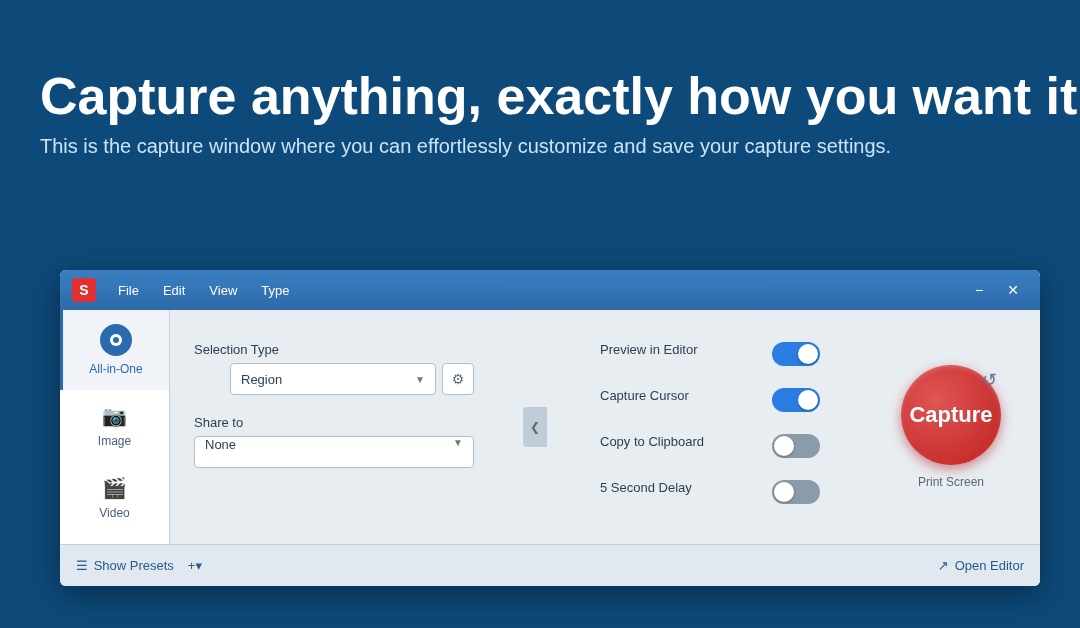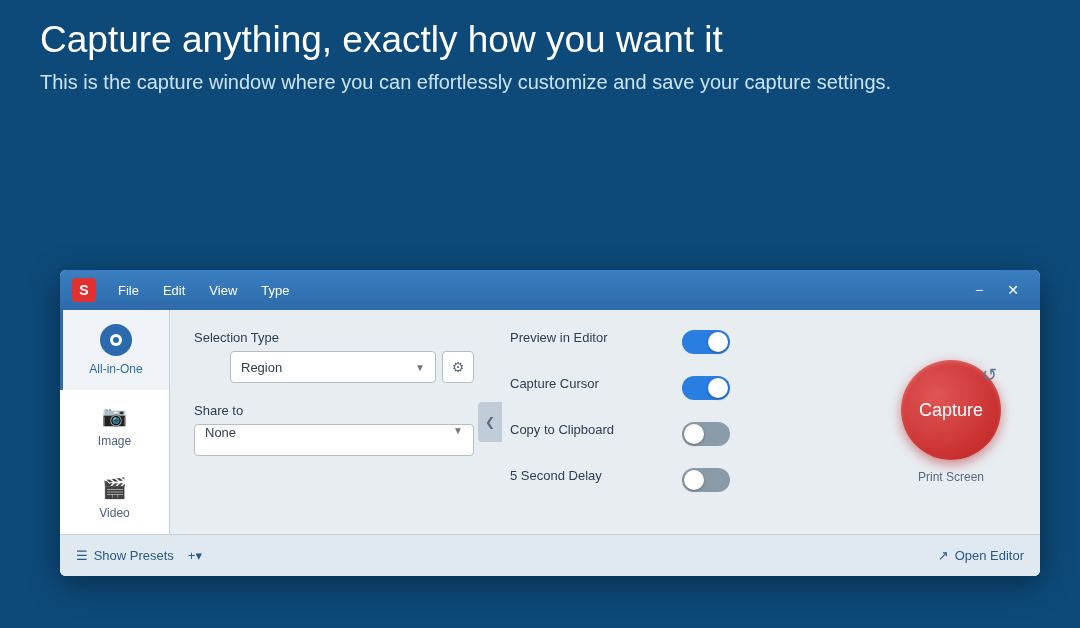--- a/index.html
+++ b/index.html
@@ -13,25 +13,26 @@
     }
 
     
     .bg-header {
       position: absolute;
       top: 0; left: 0; right: 0;
       padding: 20px 40px;
     }
 
     .main-title {
-      font-size: 37px;
-      font-weight: 400;
+      font-size: 52px;
+      font-weight: 700;
       color: #ffffff;
       line-height: 1.1;
       white-space: nowrap;
+      margin-top: 48px;
     }
 
     .subtitle {
       font-size: 20px;
       color: #cce3f5;
       margin-top: 10px;
     }
 
     
     .window {
@@ -154,23 +155,23 @@
       justify-content: center;
     }
 
     .sidebar-icon-circle svg {
       fill: white;
     }
 
     
     .main-panel {
       flex: 1;
-      padding: 20px 24px;
-      display: flex;
-      gap: 18px;
+      padding: 32px 24px;
+      display: flex;
+      gap: 63px;
     }
 
     .left-section {
       flex: 0 0 280px;
       display: flex;
       flex-direction: column;
       gap: 20px;
     }
 
     .right-section {
@@ -307,22 +308,22 @@
     .capture-btn {
       width: 100px;
       height: 100px;
       border-radius: 50%;
       background: radial-gradient(circle at 35% 35%, #e05555, #c02020);
       box-shadow: 0 4px 12px rgba(180,30,30,0.5), inset 0 2px 4px rgba(255,255,255,0.2);
       display: flex;
       align-items: center;
       justify-content: center;
       color: white;
-      font-size: 18px;
-      font-weight: 400;
+      font-size: 22px;
+      font-weight: 700;
       cursor: pointer;
       border: none;
     }
 
     .print-screen-text {
       font-size: 12px;
       color: #5a6a7a;
       text-align: center;
     }
 

